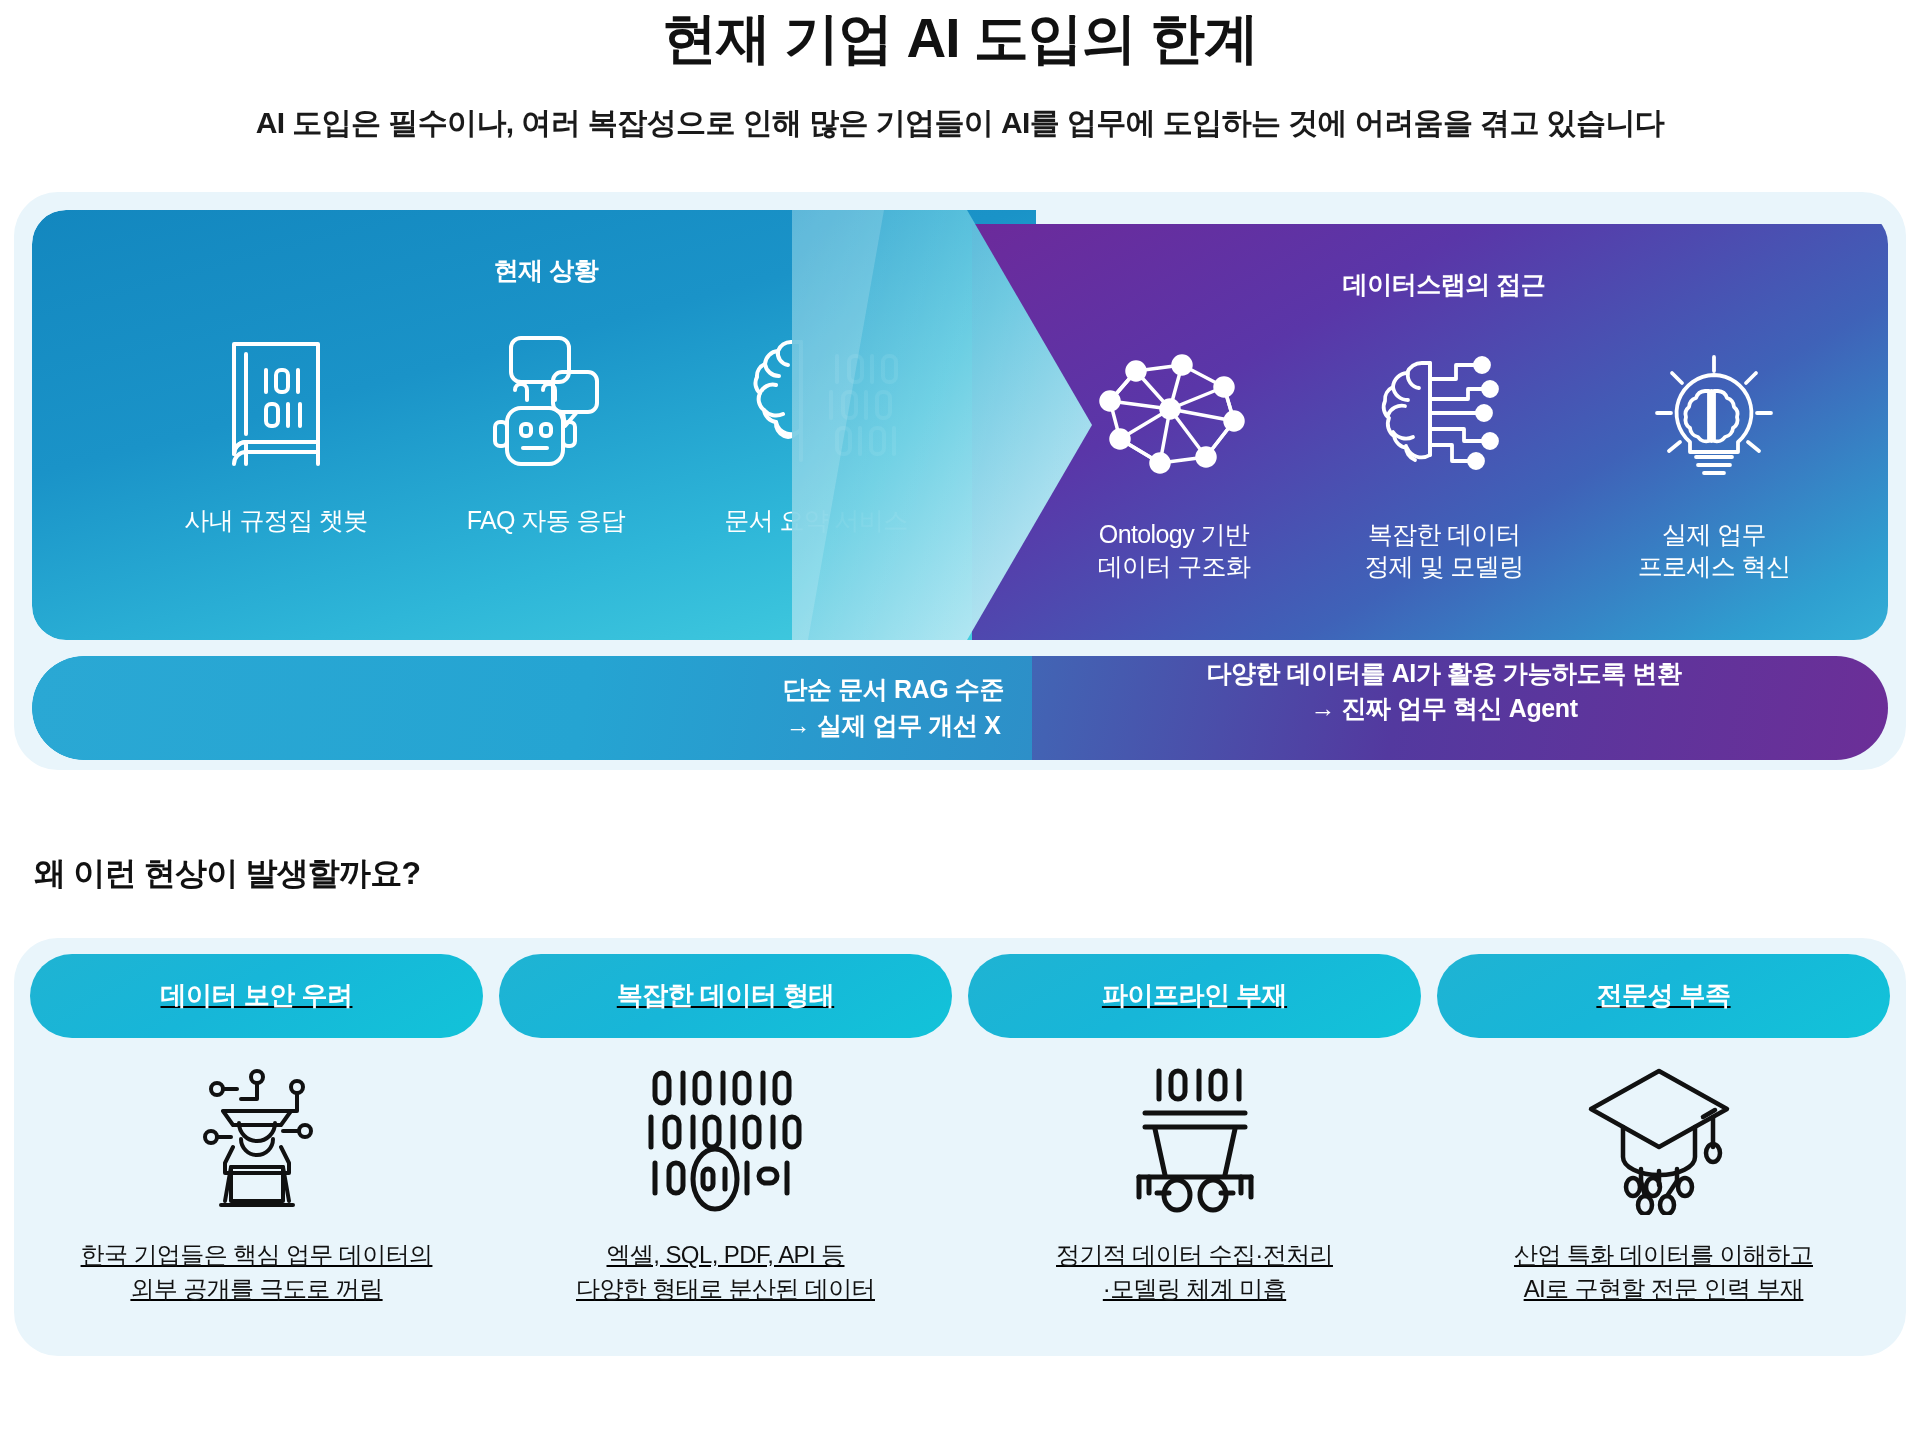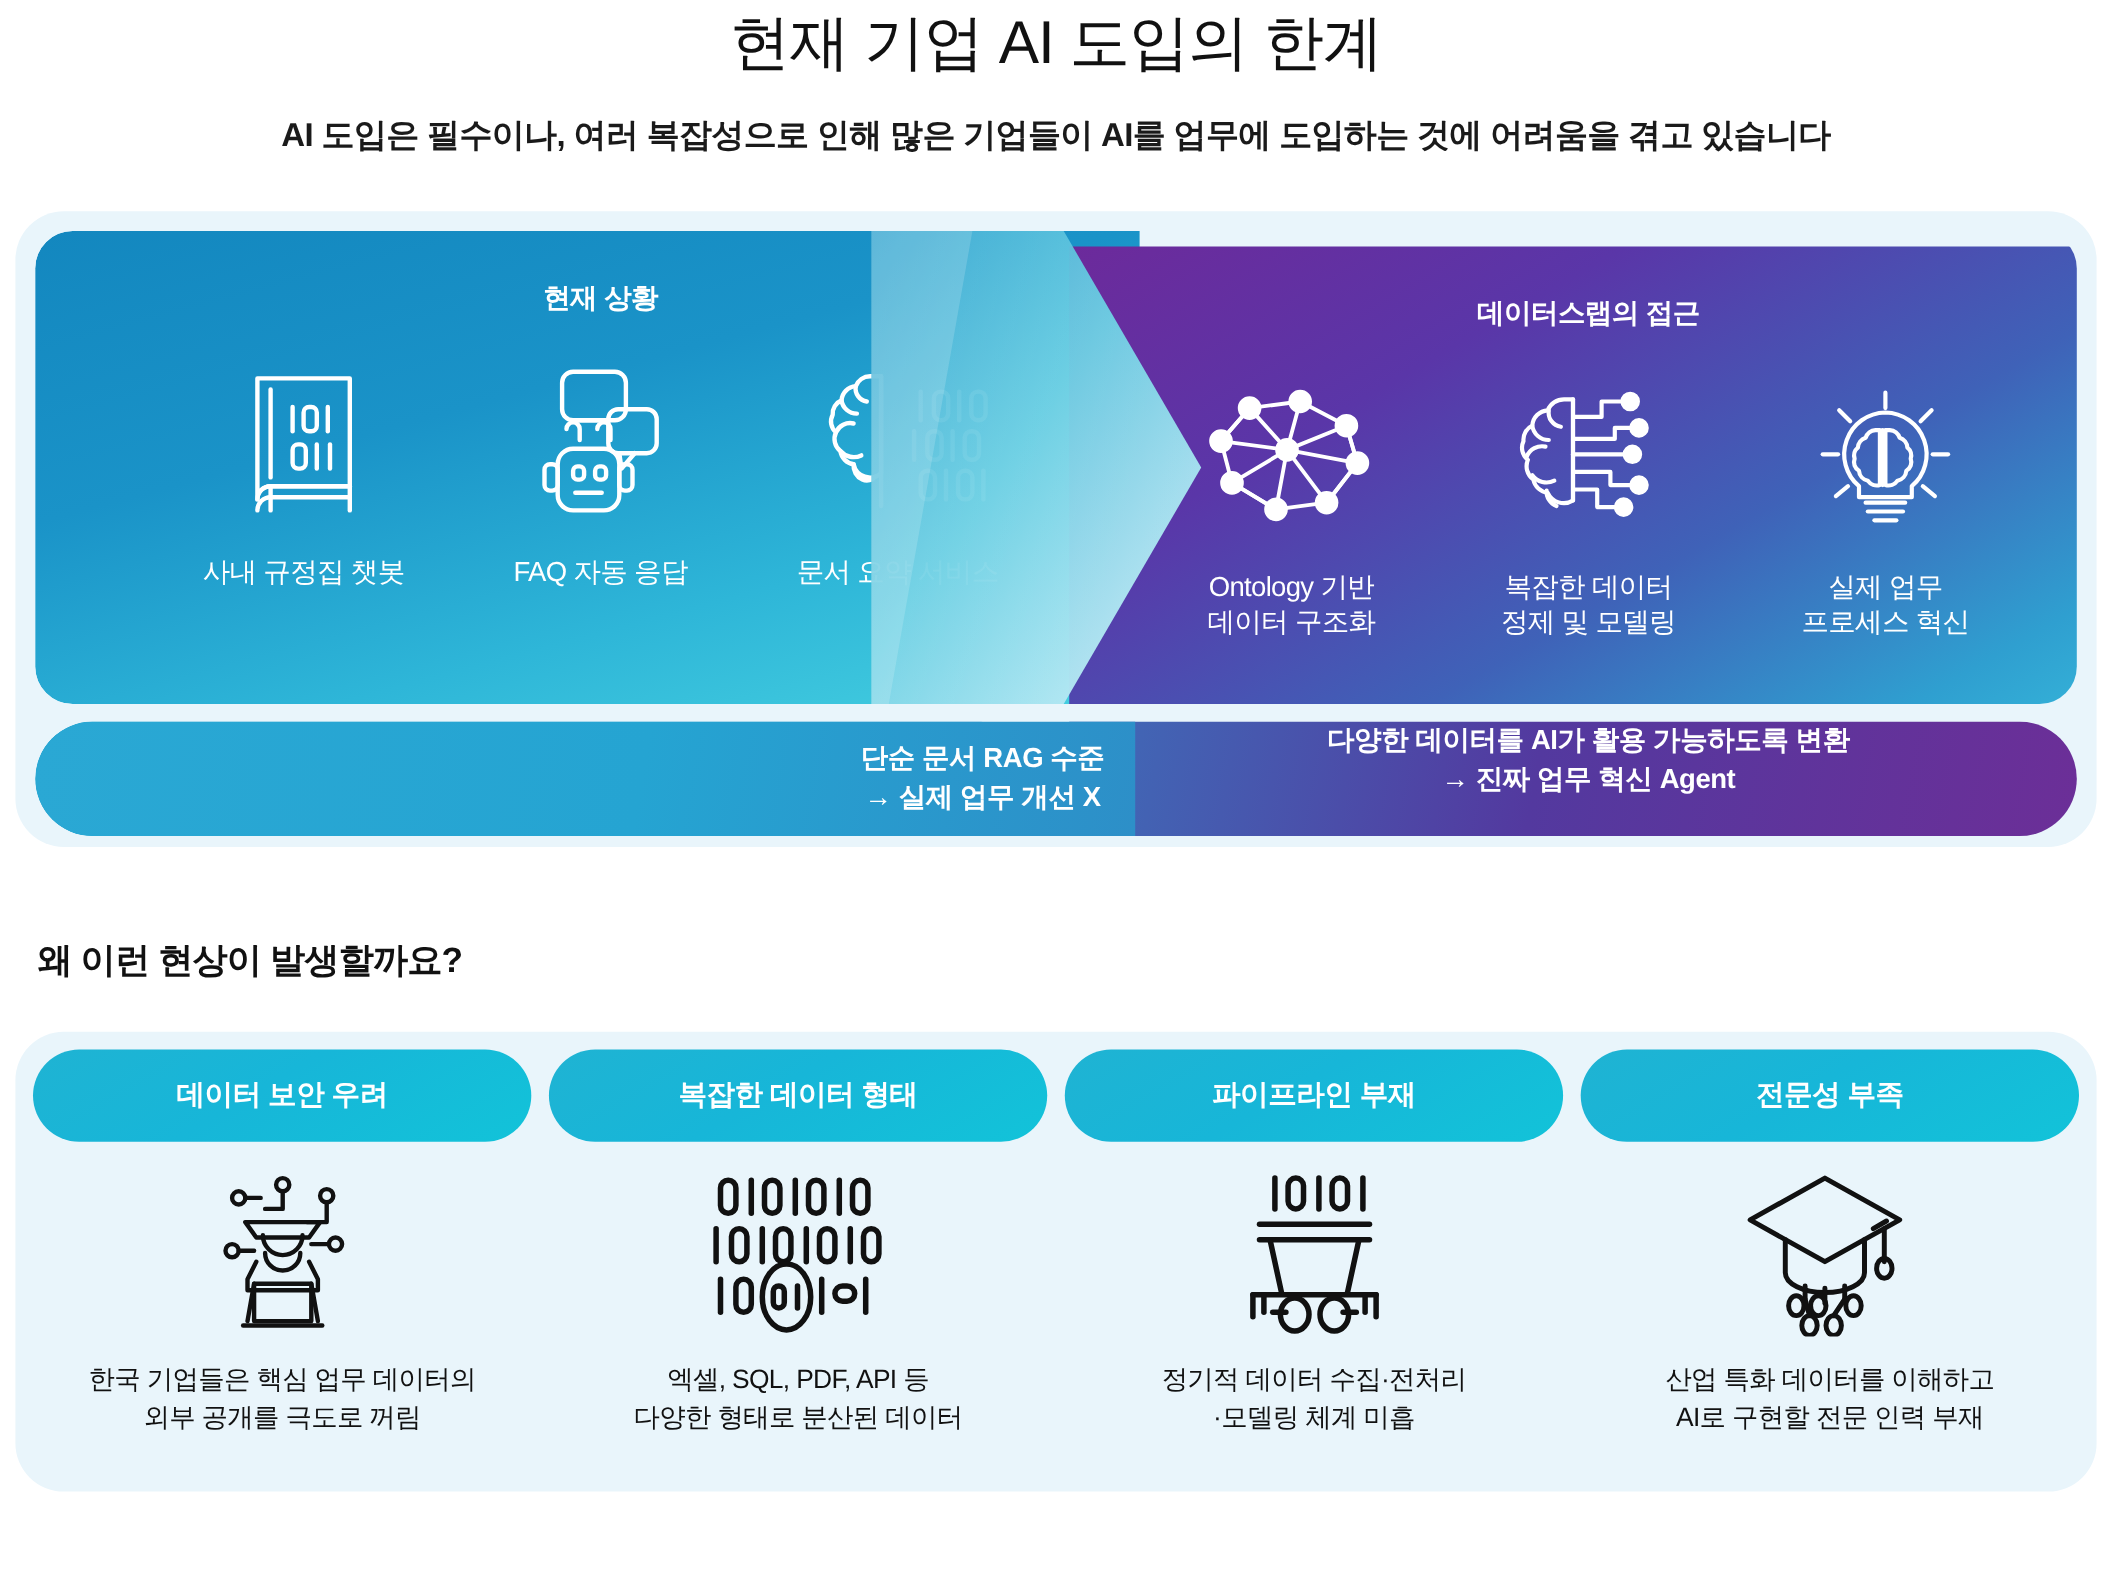--- a/index.html
+++ b/index.html
@@ -9,21 +9,21 @@
     background: #ffffff;
     font-family: "Liberation Sans", "DejaVu Sans", sans-serif;
     overflow: hidden;
   }
   .page { position: relative; width: 1920px; height: 1449px; }
 
   
   .title {
     text-align: center;
     font-size: 55px;
-    font-weight: 400;
+    font-weight: 700;
     color: #111111;
     letter-spacing: -1px;
     padding-top: 6px;
     line-height: 1.18;
   }
   .subtitle {
     text-align: center;
     font-size: 30px;
     font-weight: 700;
     color: #1a1a1a;
@@ -165,20 +165,21 @@
     margin: 42px 14px 0 14px;
     background: #e9f5fb;
     border-radius: 44px;
     height: 418px;
     padding: 16px 16px;
   }
   .reason-grid {
     display: flex;
     justify-content: space-between;
     gap: 16px;
+    text-decoration: underline;
   }
   .reason { width: 458px; }
   .reason-head {
     height: 84px;
     border-radius: 42px;
     background: linear-gradient(150deg, #1fb3d3 0%, #17b6d8 45%, #12c3d9 100%);
     display: flex; align-items: center; justify-content: center;
     color: #ffffff;
     font-size: 26px;
     font-weight: 700;

